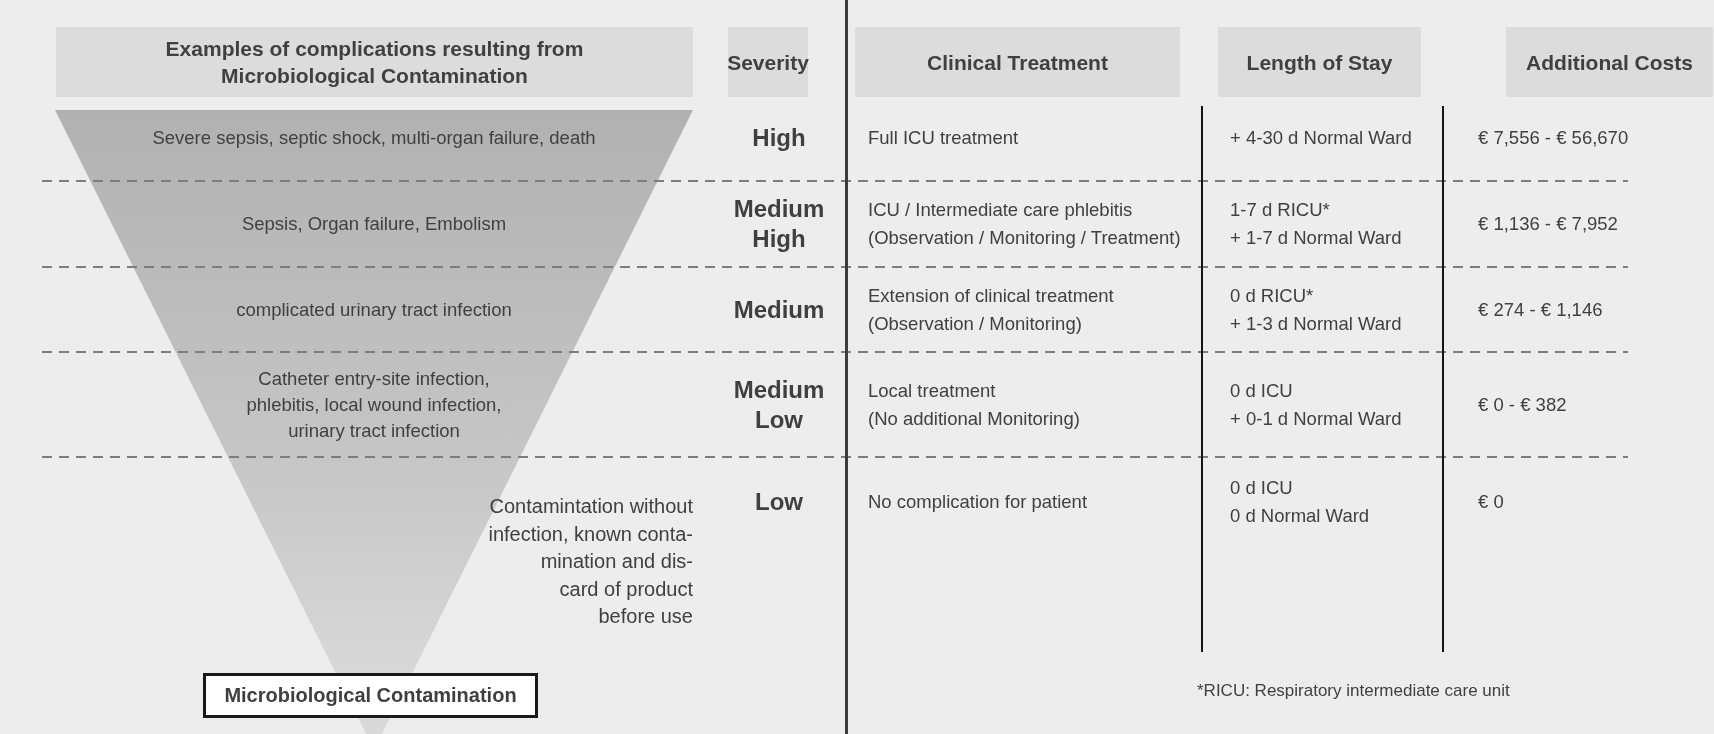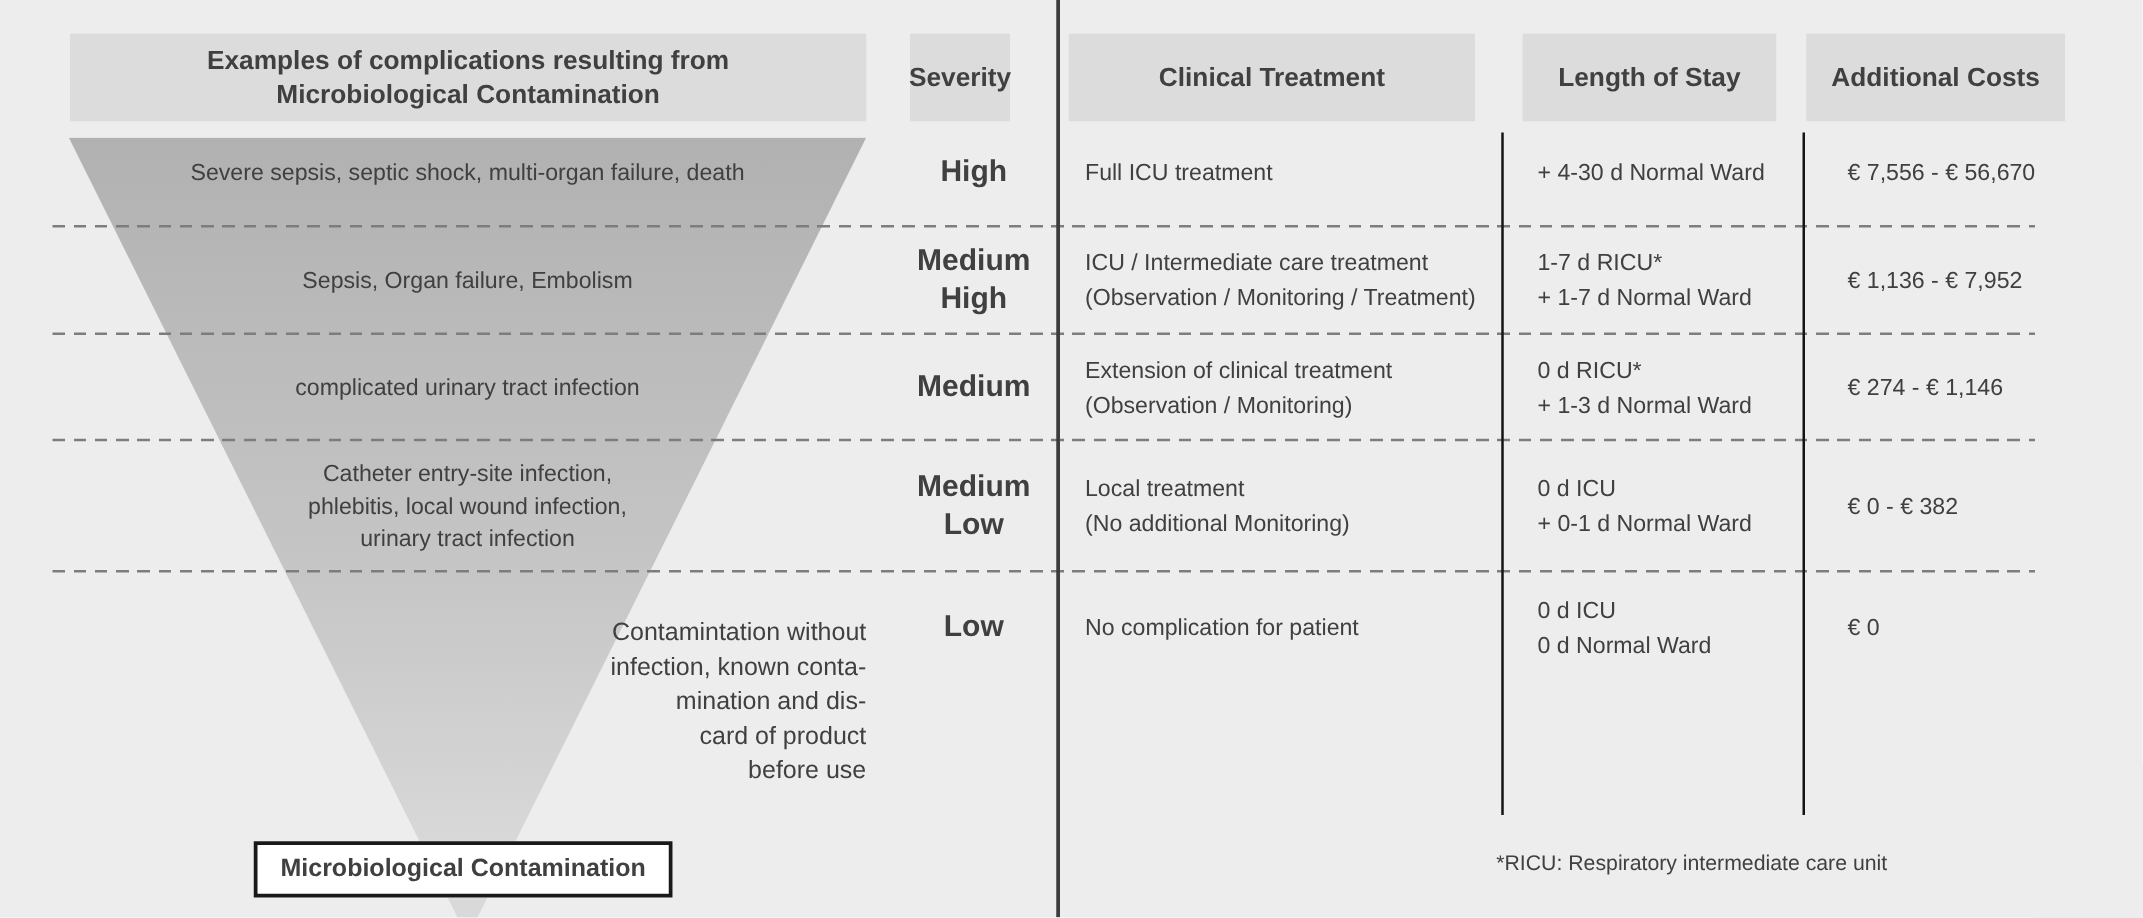--- a/index.html
+++ b/index.html
@@ -15,21 +15,21 @@
   .hbox{
     position:absolute;top:27px;height:70px;
     background:#dcdcdc;
     display:flex;flex-direction:column;align-items:center;justify-content:center;
     font-weight:bold;font-size:21px;line-height:27px;text-align:center;
   }
   .hbox--examples{left:56px;width:637px;}
   .hbox--severity{left:728px;width:80px;}
   .hbox--treatment{left:855px;width:325px;}
   .hbox--stay{left:1218px;width:203px;}
-  .hbox--costs{left:1445px;width:207px;}
+  .hbox--costs{left:1506px;width:207px;}
 
   
   .funnel{
     position:absolute;left:55px;top:110px;width:638px;height:640px;
     background:linear-gradient(180deg,#b1b1b1 0%,#c6c6c6 55%,#d9d9d9 90%);
     clip-path:polygon(0 0,100% 0,50% 100%);
   }
 
   
   .dash{
@@ -127,21 +127,21 @@
 
   <div class="band band--2">
     <div class="cell cell--examples">
       <span>Sepsis, Organ failure, Embolism</span>
     </div>
     <div class="cell cell--severity">
       <span>Medium</span>
       <span>High</span>
     </div>
     <div class="cell cell--treatment">
-      <span>ICU / Intermediate care treatment</span>
+      <span>ICU / Intermediate care phlebitis</span>
       <span>(Observation / Monitoring / Treatment)</span>
     </div>
     <div class="cell cell--stay">
       <span>1-7 d RICU*</span>
       <span>+ 1-7 d Normal Ward</span>
     </div>
     <div class="cell cell--costs">
       <span>€ 1,136 - € 7,952</span>
     </div>
   </div>

